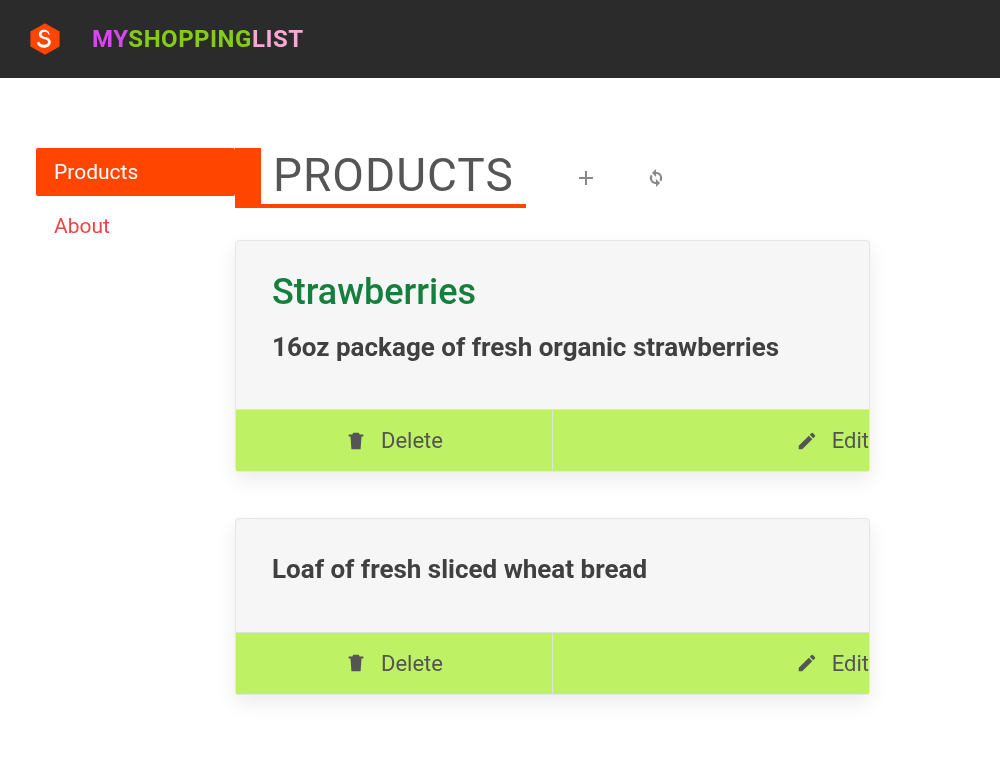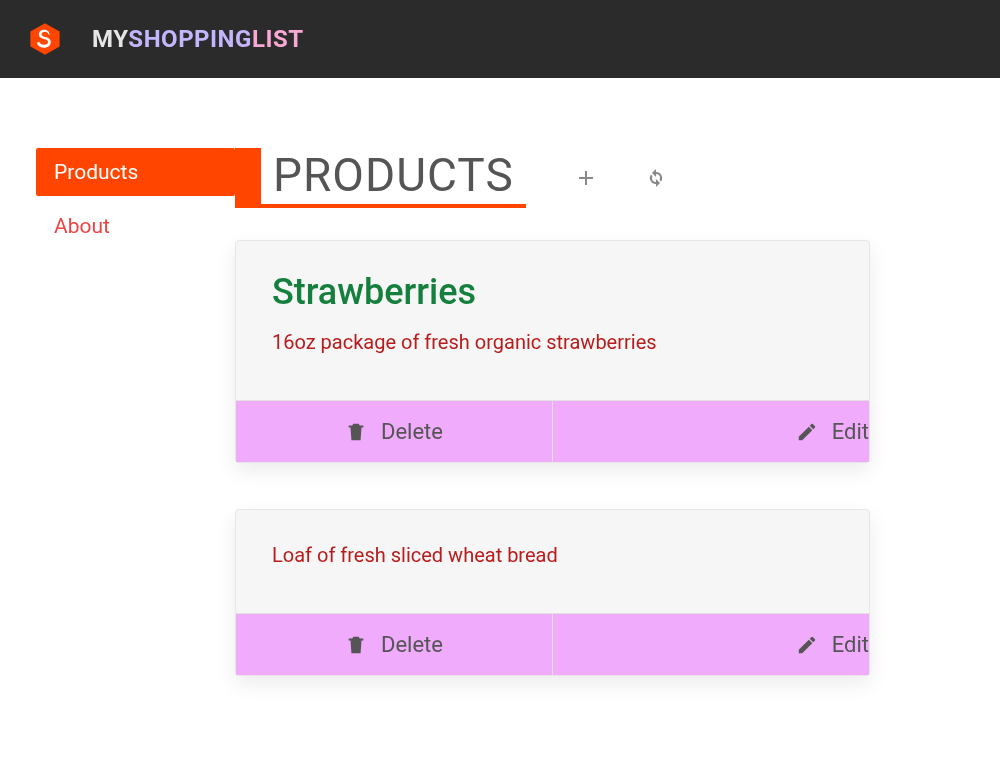--- a/index.html
+++ b/index.html
@@ -26,22 +26,22 @@
     height: 34px;
     display: flex;
     align-items: center;
     justify-content: center;
   }
   .brand {
     font-size: 24px;
     font-weight: 700;
     letter-spacing: 0.5px;
   }
-  .brand .p1 { color: #e5e5e5; }
-  .brand .p2 { color: #c4b5fd; }
+  .brand .p1 { color: #d946ef; }
+  .brand .p2 { color: #84cc16; }
   .brand .p3 { color: #f9a8d4; }
 
   
   .layout {
     display: flex;
     padding-top: 70px;
   }
   .sidebar {
     width: 235px;
     padding-left: 36px;
@@ -118,28 +118,29 @@
   .card-body {
     padding: 30px 36px 42px 36px;
   }
   .card-title {
     font-size: 36px;
     font-weight: 500;
     color: #15803d;
     margin-bottom: 14px;
   }
   .card-desc {
-    font-size: 20px;
-    color: #b91c1c;
+    font-size: 26px;
+    color: #404040;
     line-height: 1.55;
+    font-weight: bold;
   }
   .card-actions {
     display: flex;
     border-top: 1px solid #e1e1e1;
-    background: #f0abfc;
+    background: #bef264;
   }
   .card-action {
     flex: 1;
     display: flex;
     align-items: center;
     justify-content: center;
     gap: 14px;
     padding: 18px 0;
     font-size: 22px;
     color: #555;

